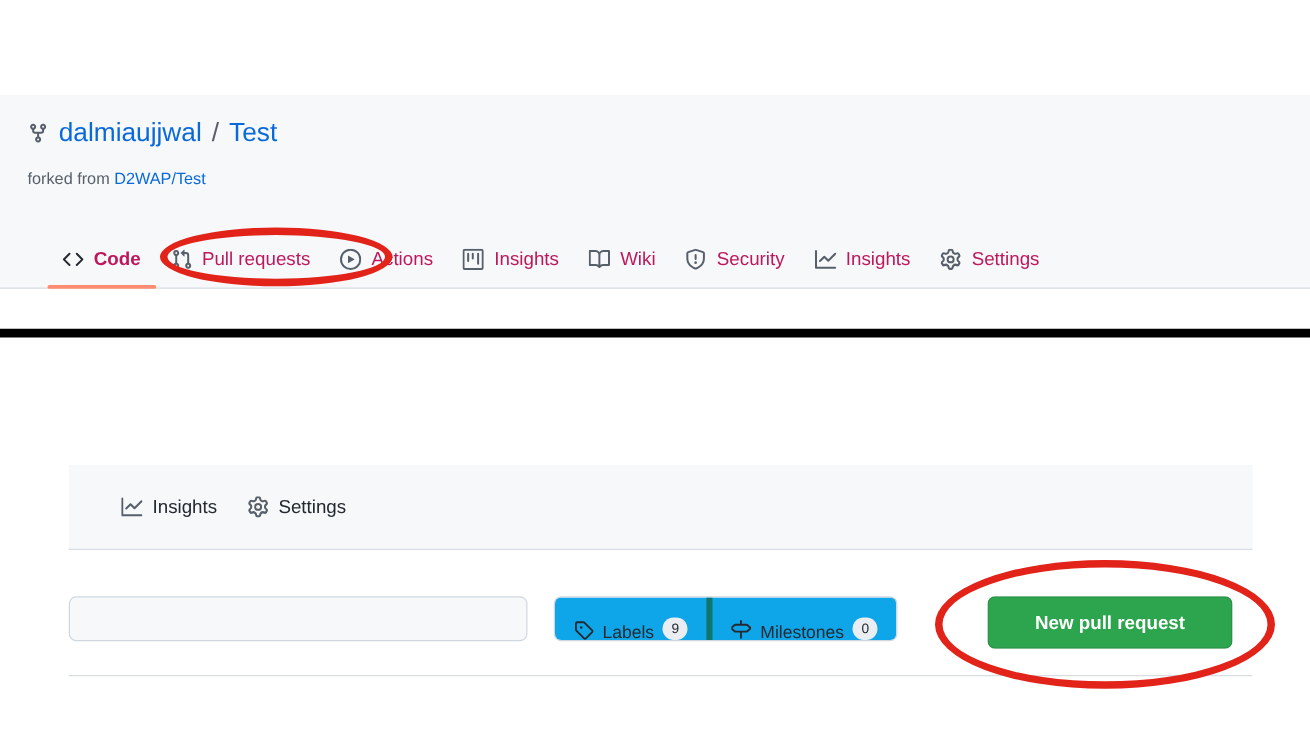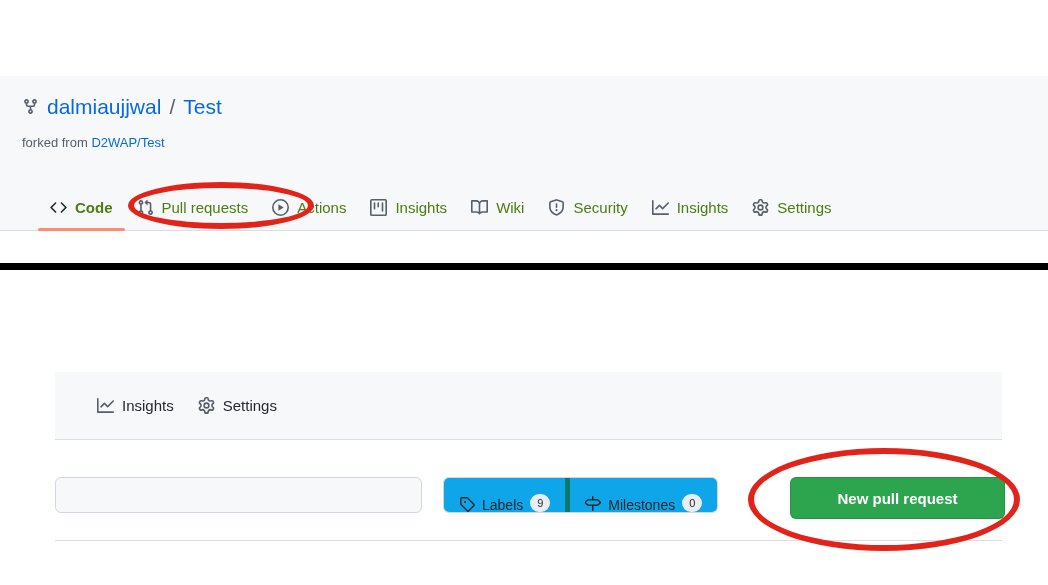--- a/index.html
+++ b/index.html
@@ -105,21 +105,21 @@
     display: flex;
     align-items: center;
     gap: 8px;
     height: 34px;
     padding: 0 12px;
     white-space: nowrap;
     position: relative;
   }
   .nav-tab .nav-label {
     font-size: 15px;
-    color: #4d7c0f;
+    color: #be185d;
     line-height: 1;
   }
   .nav-tab.active .nav-label { font-weight: 700; }
   .nav-tab.active::after {
     content: "";
     position: absolute;
     left: 0; right: 0;
     bottom: -7px;
     height: 3px;
     background: #fd8c73;
@@ -222,21 +222,21 @@
     background: #eaeef2;
     color: #24292f;
     font-size: 11px;
     line-height: 1;
   }
 
   #new-pr-button {
     position: absolute;
     left: 735px;
     top: 0px;
-    width: 215px;
+    width: 196px;
     height: 42px;
     background: #2da44e;
     border: 1px solid rgba(27,31,36,0.15);
     border-radius: 6px;
     color: #ffffff;
     font-size: 15px;
     font-weight: 700;
     font-family: "Liberation Sans", sans-serif;
     cursor: pointer;
     display: flex;

